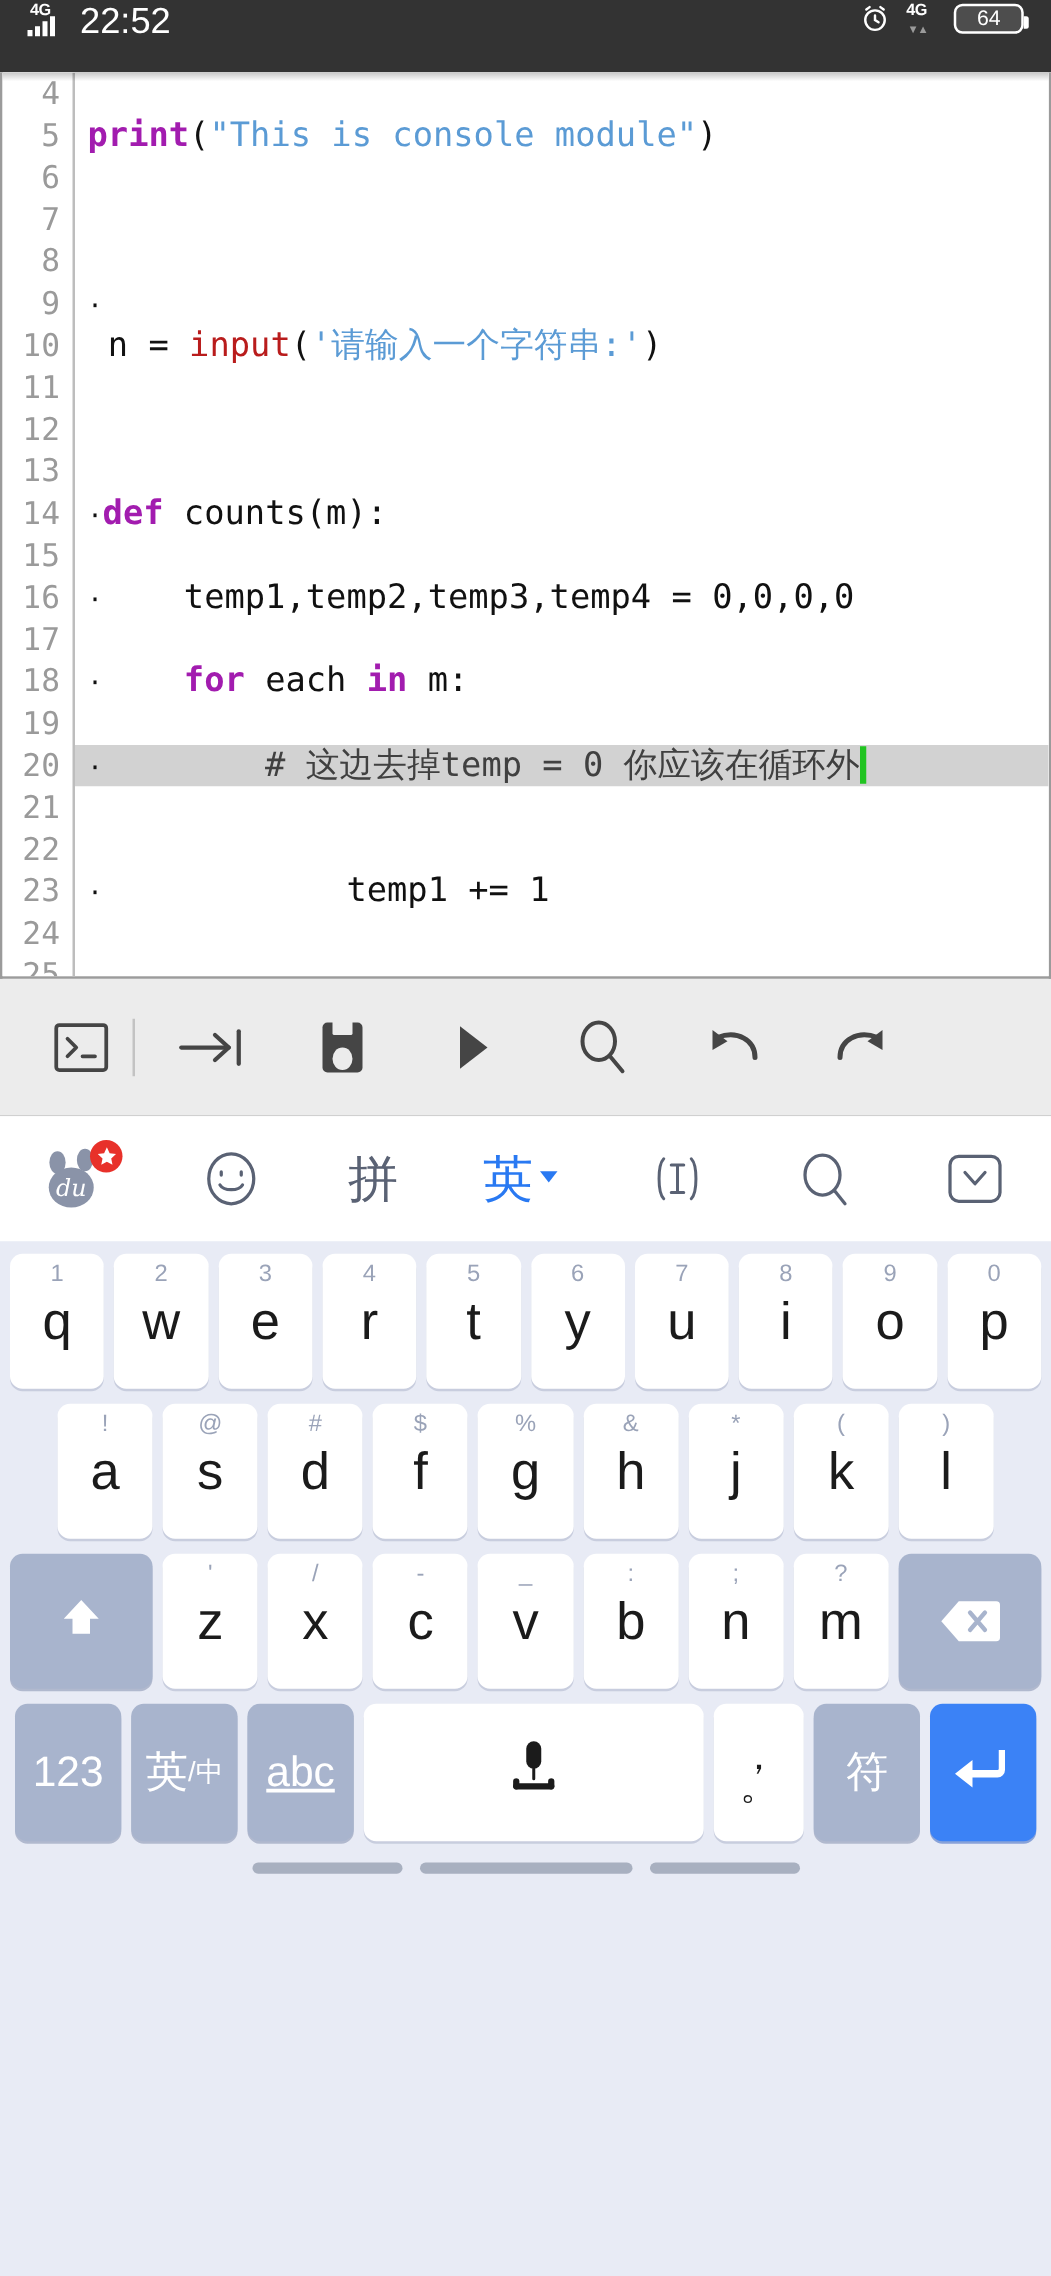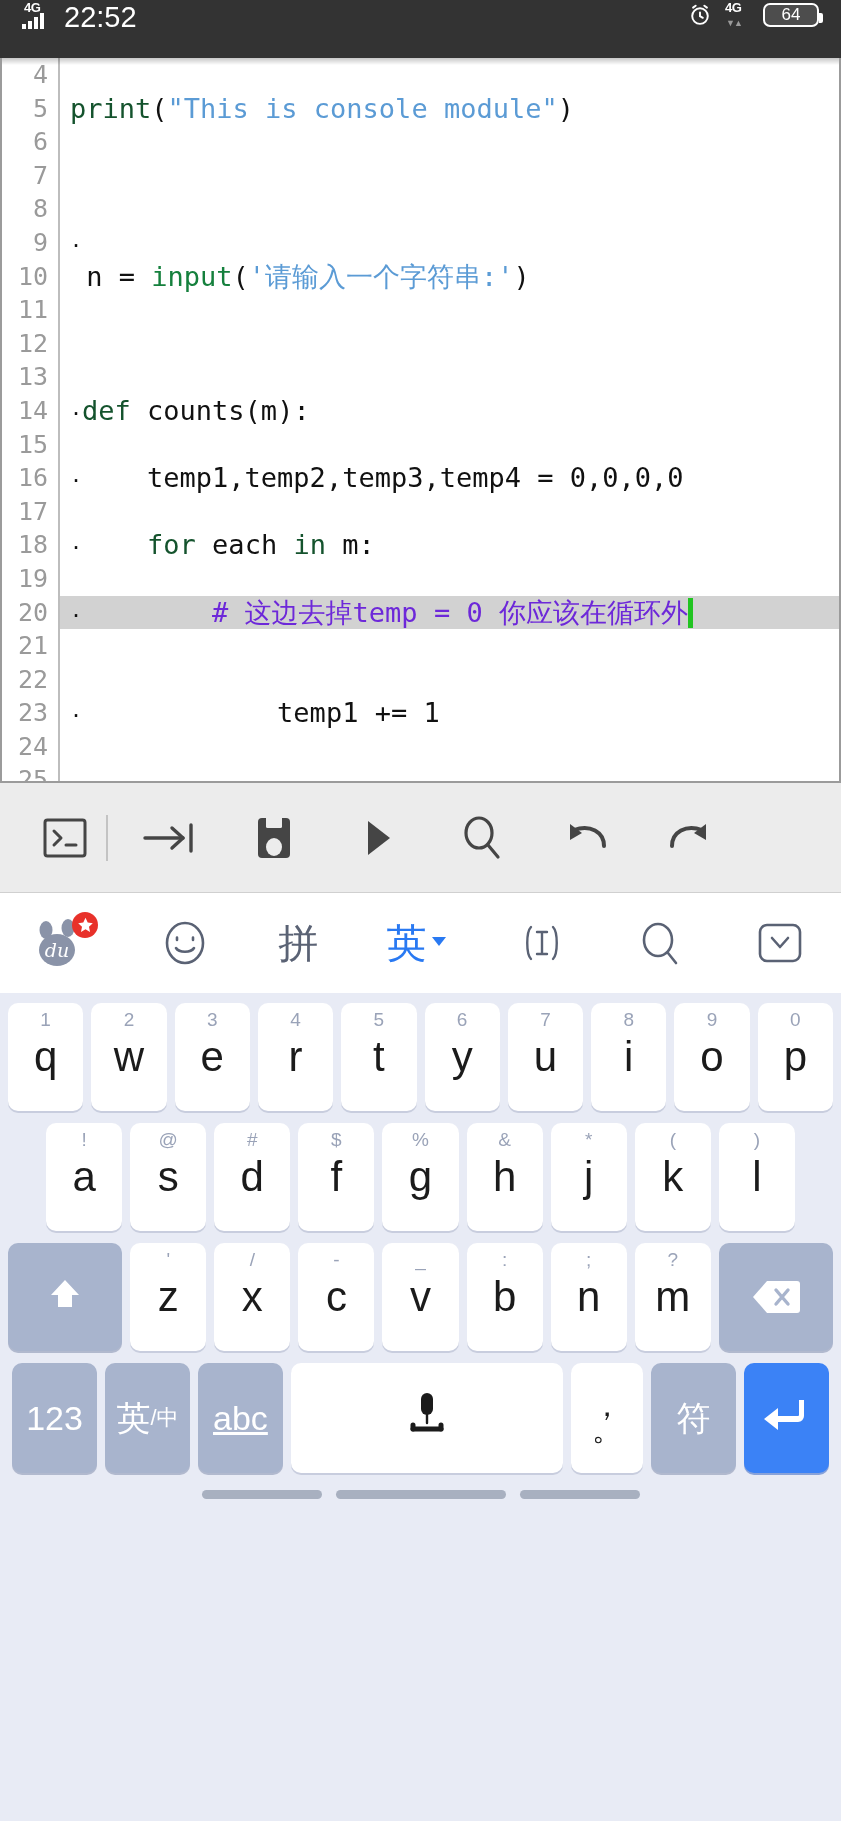--- a/index.html
+++ b/index.html
@@ -71,24 +71,24 @@
     font-size: 25px; text-align: right; padding-right: 10px;
     border-right: 2px solid #bdbdbd;
   }
   .gutter .ln { height: 33.6px; line-height: 33.6px; }
   .code-col { flex: 1; position: relative; overflow: hidden; }
   .code-line {
     height: 33.6px; line-height: 33.6px; font-size: 27px;
     white-space: pre; padding-left: 10px; color: #000;
   }
   .code-line.hl { background: #d2d2d2; }
-  .tok-kw { color: #14532d; }
-  .tok-fn { color: #15803d; }
+  .tok-kw { color: #a21caf; font-weight: bold; }
+  .tok-fn { color: #b91c1c; }
   .tok-str { color: #5b9bd5; }
-  .tok-com { color: #6d28d9; }
+  .tok-com { color: #404040; }
   .tok-plain { color: #111; }
   .dot { color: #111; font-size: 20px; }
   .caret { display: inline-block; width: 5px; height: 30px; background: #21c421; vertical-align: -6px; }
   .editor-topshadow {
     position: absolute; top: 0; left: 0; right: 0; height: 7px;
     background: linear-gradient(to bottom, rgba(0,0,0,.22), rgba(0,0,0,0));
     pointer-events: none; z-index: 4;
   }
 
   

